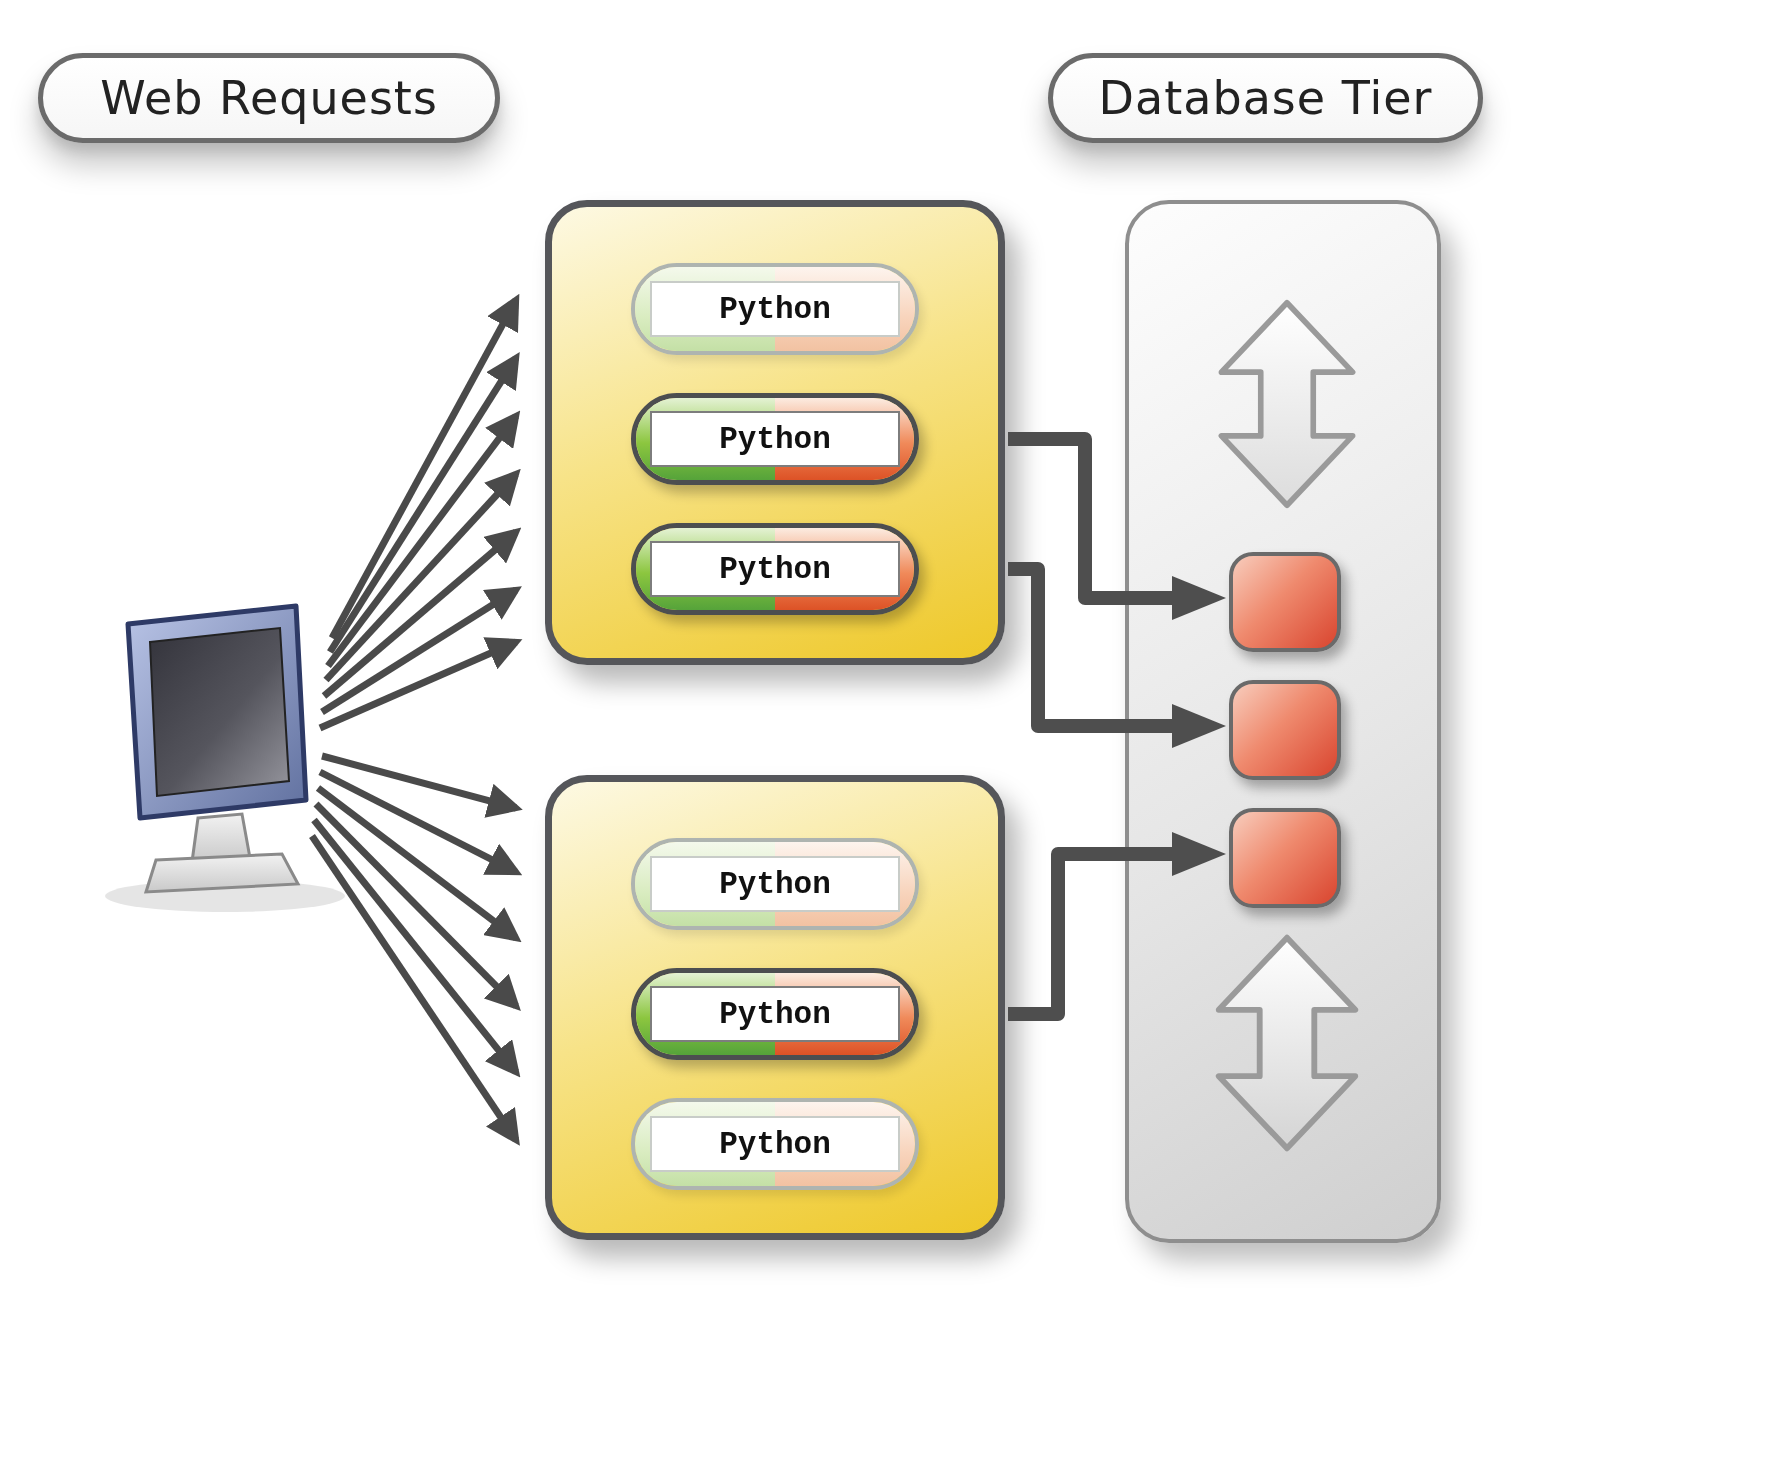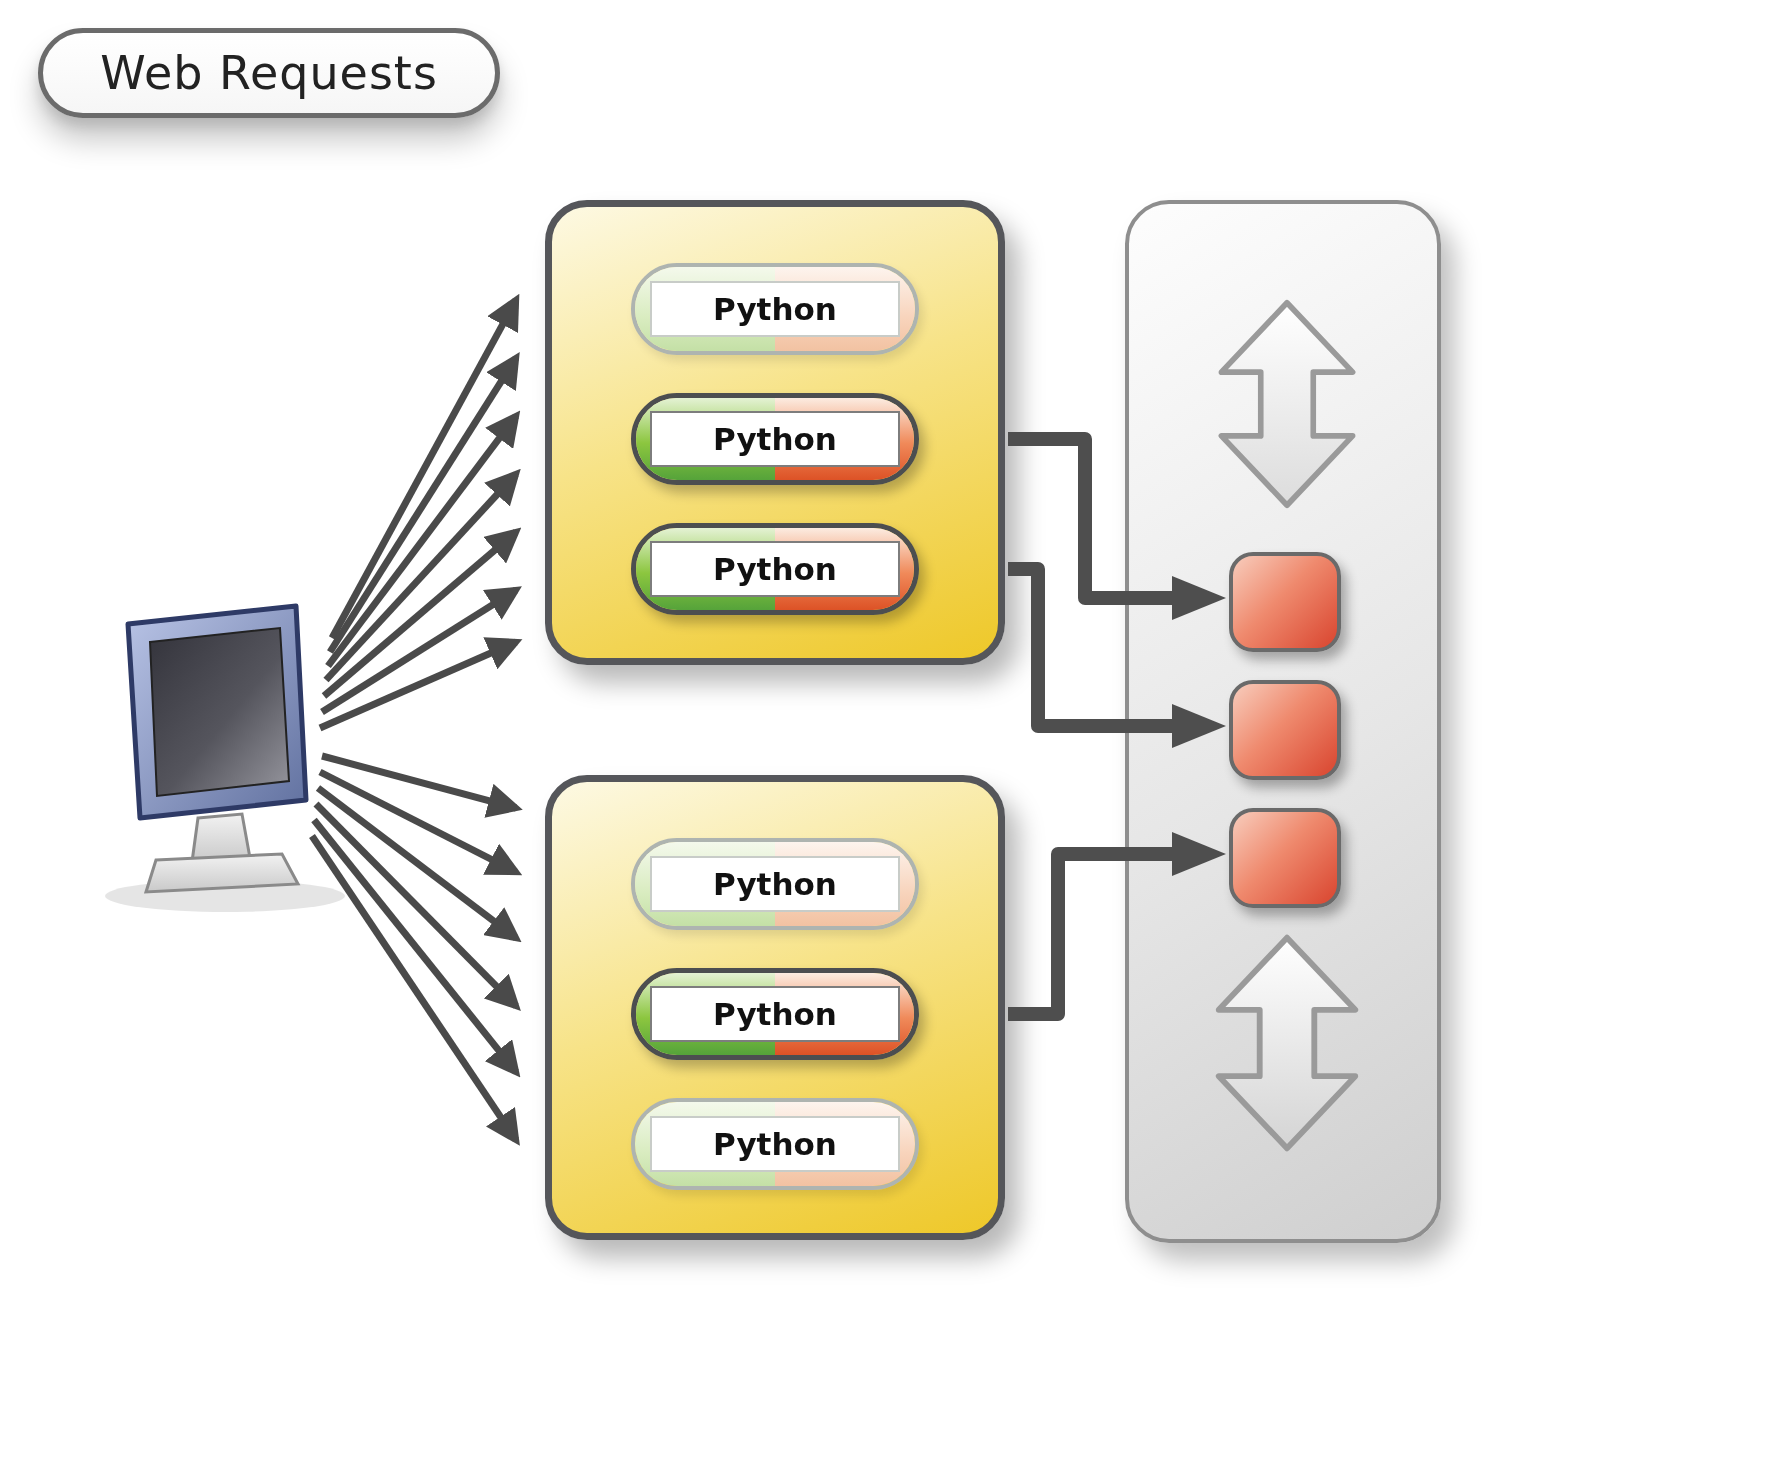--- a/index.html
+++ b/index.html
@@ -3,21 +3,21 @@
 <meta charset="utf-8">
 <style>
   html,body{margin:0;padding:0;background:#ffffff;}
   .canvas{position:relative;width:1771px;height:1461px;background:#ffffff;overflow:hidden;
           font-family:"DejaVu Sans","Liberation Sans",sans-serif;}
 
   
   .header-pill{position:absolute;height:90px;background:linear-gradient(to bottom,#ffffff 0%,#f6f6f6 100%);
     border:5px solid #6b6b6b;border-radius:48px;display:flex;align-items:center;justify-content:center;
     font-size:46px;color:#222;letter-spacing:1px;
-    box-shadow:0 22px 30px rgba(0,0,0,0.22),0 8px 12px rgba(0,0,0,0.10);box-sizing:border-box;}
+    box-shadow:0 22px 30px rgba(0,0,0,0.22),0 8px 12px rgba(0,0,0,0.10);box-sizing:border-box;margin-top:25px;}
   #hdr-web{left:38px;top:28px;width:462px;}
   #hdr-mid{left:593px;top:28px;width:372px;}
   #hdr-db{left:1048px;top:28px;width:435px;}
 
   
   .mt-box{position:absolute;left:545px;width:460px;height:465px;box-sizing:border-box;
     border:7px solid #55565a;border-radius:42px;
     background:linear-gradient(160deg,#fdf9e3 0%,#f7e388 45%,#eec829 100%);
     box-shadow:14px 18px 26px rgba(0,0,0,0.28);
     display:flex;flex-direction:column;align-items:center;padding-top:56px;gap:38px;}
@@ -29,21 +29,21 @@
   .pill .half{flex:1;}
   .pill.active{border:5px solid #4c4e50;box-shadow:6px 8px 12px rgba(0,0,0,0.25);}
   .pill.idle{border:4px solid #aeb4b0;box-shadow:4px 6px 10px rgba(0,0,0,0.10);}
   .pill.active .left{background:linear-gradient(to bottom,#e4f2d4 0%,#8cc63f 55%,#55a33a 100%);}
   .pill.active .right{background:linear-gradient(to bottom,#fcece1 0%,#f08a5a 55%,#dd5226 100%);}
   .pill.idle .left{background:linear-gradient(to bottom,#f4f9ec 0%,#d9ecc0 60%,#c4e0a6 100%);}
   .pill.idle .right{background:linear-gradient(to bottom,#fdf4ee 0%,#f8d4bc 60%,#f2c2a2 100%);}
   .pill-label{position:absolute;left:50%;top:50%;transform:translate(-50%,-50%);
     width:246px;height:52px;background:#ffffff;border:2px solid #7d7d7d;
     display:flex;align-items:center;justify-content:center;
-    font-size:31px;font-weight:bold;color:#111;}
+    font-size:31px;font-weight:bold;color:#111;font-family:Liberation Mono, monospace;}
   .pill.idle .pill-label{border-color:#c8ccc8;}
 
   
   .db-panel{position:absolute;left:1125px;top:200px;width:316px;height:1043px;box-sizing:border-box;
     border:4px solid #8e8e8e;border-radius:44px;
     background:linear-gradient(150deg,#fdfdfd 0%,#e6e6e6 55%,#cfcfcf 100%);
     box-shadow:14px 18px 26px rgba(0,0,0,0.25);}
   .db-node{position:absolute;left:100px;width:112px;height:100px;border-radius:24px;box-sizing:border-box;
     border:4px solid #6a6a6a;
     background:linear-gradient(135deg,#f8cdbd 0%,#ef8a6e 45%,#d9452f 100%);
@@ -58,20 +58,23 @@
   
   .overlay{position:absolute;left:0;top:0;width:1771px;height:1461px;z-index:10;pointer-events:none;}
 </style>
 </head>
 <body>
 
 <div class="canvas">
 
   <div class="header-pill" id="hdr-web">
     <span>Web Requests</span>
+  </div>
+  <div class="header-pill" id="hdr-db">
+    <span>Database Tier</span>
   </div>
 
   <div class="mt-box" id="mt-box-1">
     <div class="pill idle">
       <div class="half left"></div>
       <div class="half right"></div>
       <div class="pill-label">Python</div>
     </div>
     <div class="pill active">
       <div class="half left"></div>

